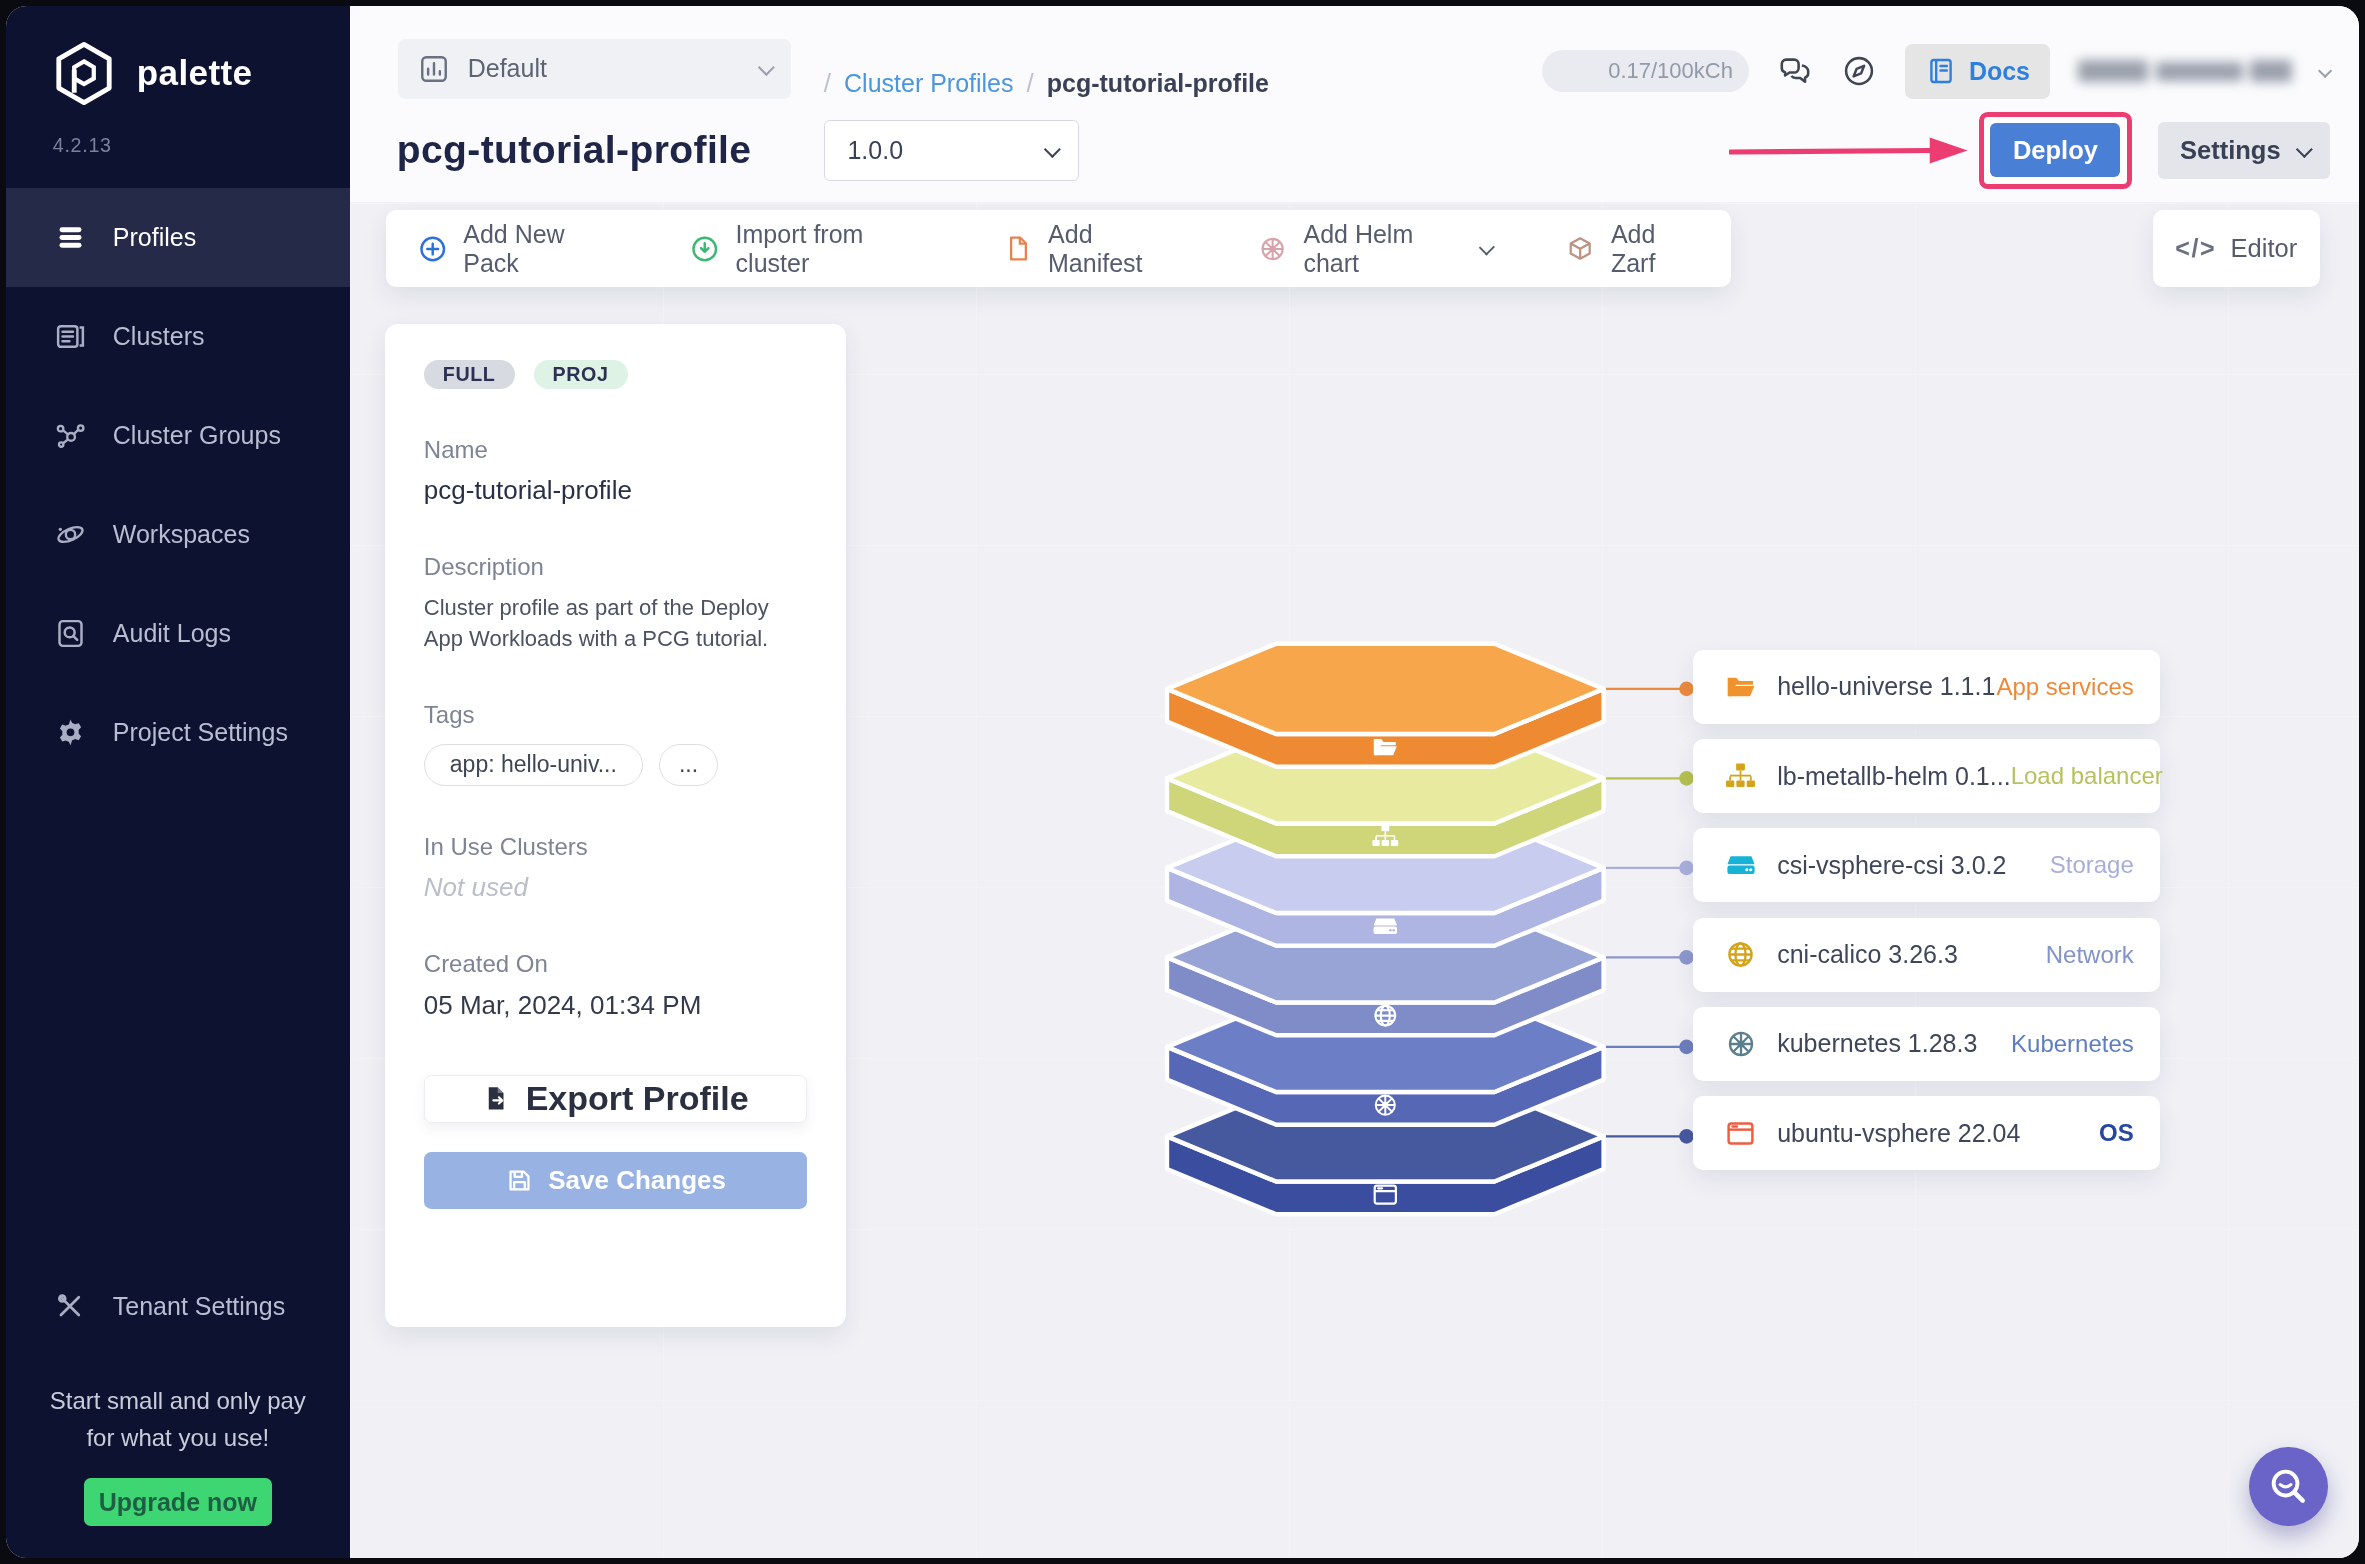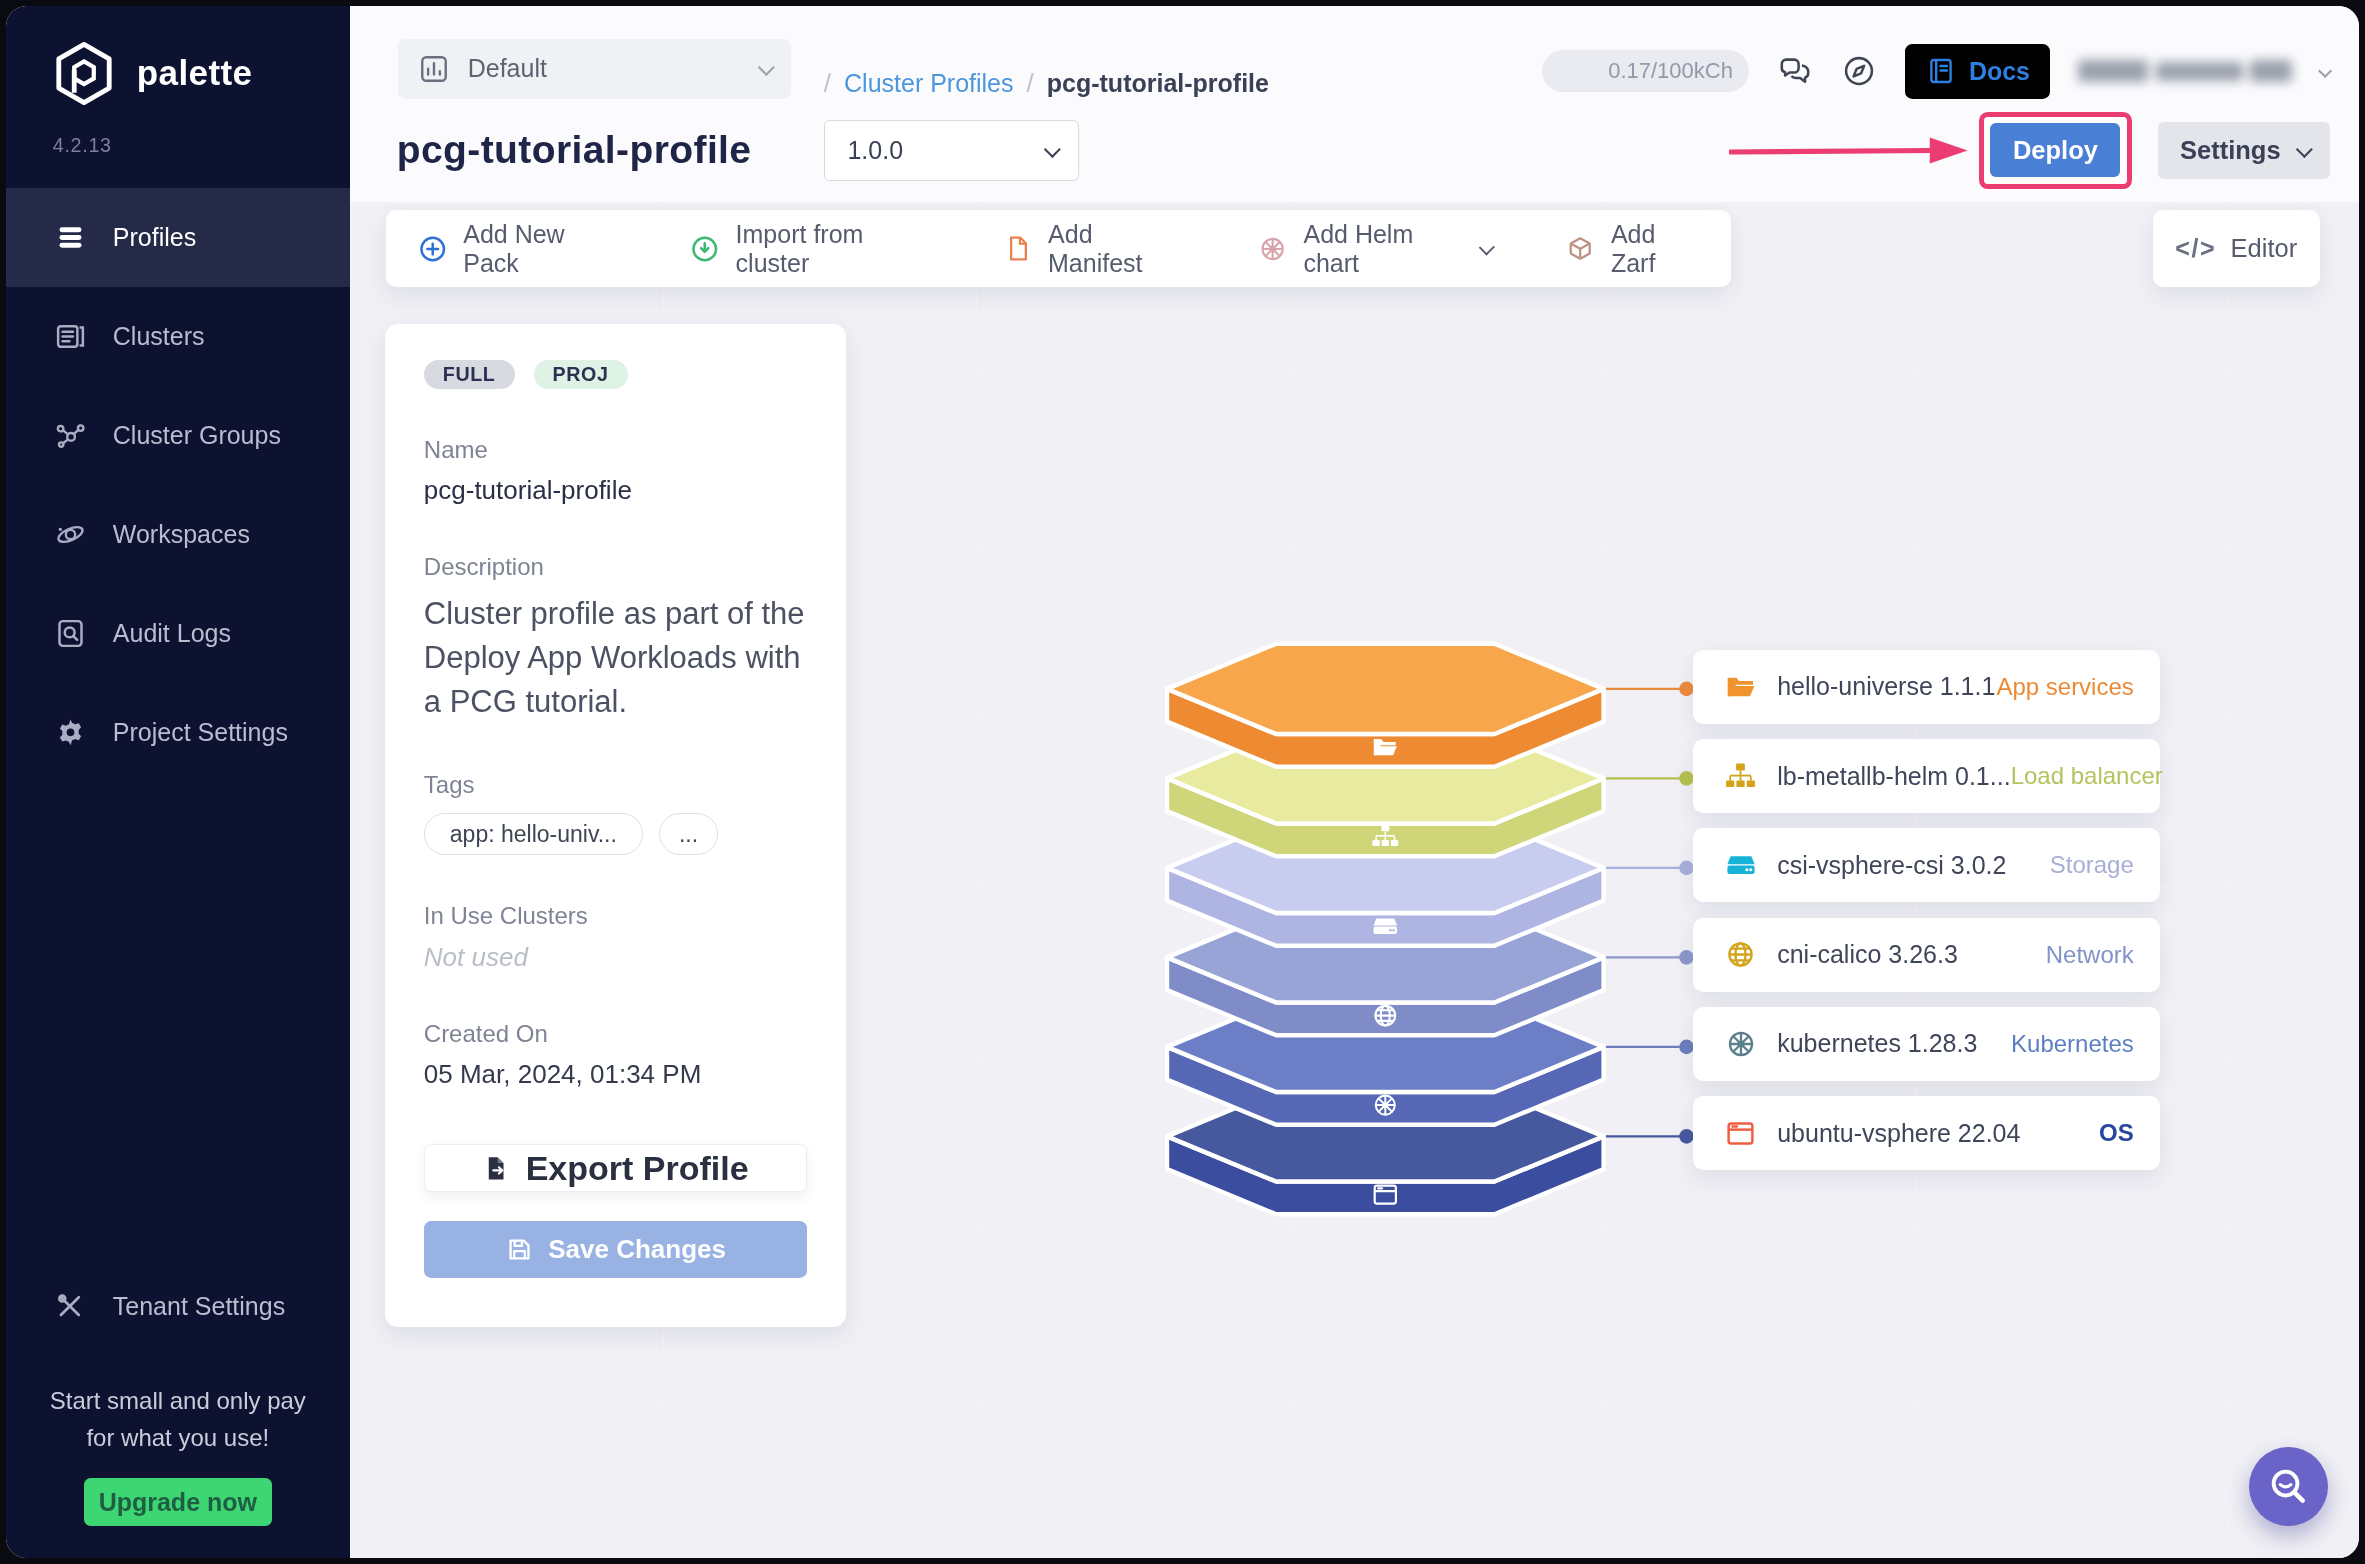--- a/index.html
+++ b/index.html
@@ -30,21 +30,21 @@
   .proj-select .plabel { font-size:25px; color:#5d6372; }
   .chev-down { width:11.6px; height:11.6px; border-right:2.2px solid #9aa0ae; border-bottom:2.2px solid #9aa0ae; transform:rotate(45deg) translateY(-2.2px); }
   .proj-select .chev-down { margin-left:auto; }
   .breadcrumb { display:flex; align-items:center; gap:13px; margin-left:25px; font-size:25px; }
   .bc-sep { color:#bcc2cf; font-size:26px; }
   .bc-link { color:#4b96dd; cursor:pointer; }
   .bc-current { color:#3a4156; font-weight:600; }
   .top-right { margin-left:auto; display:flex; align-items:center; gap:28px; }
   .credits-pill { width:207px; height:42px; background:#e9ebf1; border-radius:22px; display:flex; align-items:center; justify-content:flex-end; padding-right:16px; font-size:22px; color:#9299a9; }
   .icon-btn { width:36px; height:36px; display:flex; align-items:center; justify-content:center; cursor:pointer; }
-  .docs-btn { height:55px; padding:0 20.4px; background:#000000; border-radius:7.3px; display:flex; align-items:center; gap:11.6px; font-size:25px; font-weight:600; color:#2e7fe0; cursor:pointer; border:none; font-family:inherit; }
+  .docs-btn { height:55px; padding:0 20.4px; background:#e5e5e5; border-radius:7.3px; display:flex; align-items:center; gap:11.6px; font-size:25px; font-weight:600; color:#2e7fe0; cursor:pointer; border:none; font-family:inherit; }
   .user-blur { display:flex; align-items:center; gap:7.3px; filter:blur(5.1px); }
   .user-blur span { background:#9aa0ad; border-radius:2.9px; display:inline-block; }
   .ub1{ width:70px; height:22px; } .ub2{ width:87px; height:19px; } .ub3{ width:42px; height:22px; }
   .user-chev { width:10.2px; height:10.2px; border-right:2.2px solid #9aa0ae; border-bottom:2.2px solid #9aa0ae; transform:rotate(45deg); cursor:pointer; }
 
   .titlebar { height:103px; background:#fbfbfd; display:flex; align-items:center; padding:0 29px 0 47px; }
   .page-title { font-size:39px; font-weight:700; color:#1f2547; letter-spacing:0.4px; }
   .version-select { margin-left:73px; width:255px; height:61px; background:#ffffff; border:1.5px solid #d7d9e0; border-radius:5.8px; display:flex; align-items:center; padding:0 22px; font-size:25px; color:#3a4156; cursor:pointer; }
   .version-select .chev-down { margin-left:auto; }
   .annot-arrow { margin-left:auto; }
@@ -69,21 +69,21 @@
   .code-glyph { font-size:25px; font-weight:600; color:#6a7080; letter-spacing:1.5px; }
 
   
   .profile-card { position:absolute; left:35px; top:121px; width:461px; height:1003px; border-radius:13px; padding:36px 39px; }
   .badge-row { display:flex; gap:19px; }
   .badge { height:29px; padding:0 19px; border-radius:16px; display:flex; align-items:center; font-size:19.7px; font-weight:700; color:#2c3152; letter-spacing:0.6px; }
   .badge-full { background:#d8dae2; }
   .badge-proj { background:#def2e6; }
   .field-label { margin-top:47px; font-size:24px; color:#7e8494; }
   .field-value { margin-top:11.6px; font-size:26px; color:#2a2f45; }
-  .desc-value { margin-top:10.2px; font-size:31px; color:#4c5262; line-height:1.42; }
+  .desc-value { margin-top:10.2px; font-size:22px; color:#4c5262; line-height:1.42; }
   .tags-row { margin-top:14.6px; display:flex; gap:16px; align-items:center; }
   .tag-pill { height:42px; padding:0 25px; border:1.5px solid #dcdfe7; border-radius:22px; display:flex; align-items:center; font-size:23px; color:#3f4553; background:#fff; cursor:pointer; }
   .tag-more { padding:0 19px; }
   .muted-italic { margin-top:11.6px; font-size:26px; font-style:italic; color:#b9bec9; }
   .created-value { margin-top:11.6px; font-size:26px; color:#343a4c; }
   .export-btn { margin-top:54px; width:100%; height:48px; background:#ffffff; border:0.7px solid #ecedf2; border-radius:7.3px; box-shadow:0 5.8px 11.6px rgba(45,55,90,.07); display:flex; align-items:center; justify-content:center; gap:14.6px; font-size:34px; font-weight:600; color:#2b3040; cursor:pointer; font-family:inherit; }
   .save-btn { margin-top:29px; width:100%; height:57px; background:#98b2e4; border:none; border-radius:7.3px; display:flex; align-items:center; justify-content:center; gap:14.6px; font-size:26px; font-weight:600; color:#ffffff; cursor:pointer; font-family:inherit; }
 
   
   .stack-svg { position:absolute; left:801px; top:424px; }

